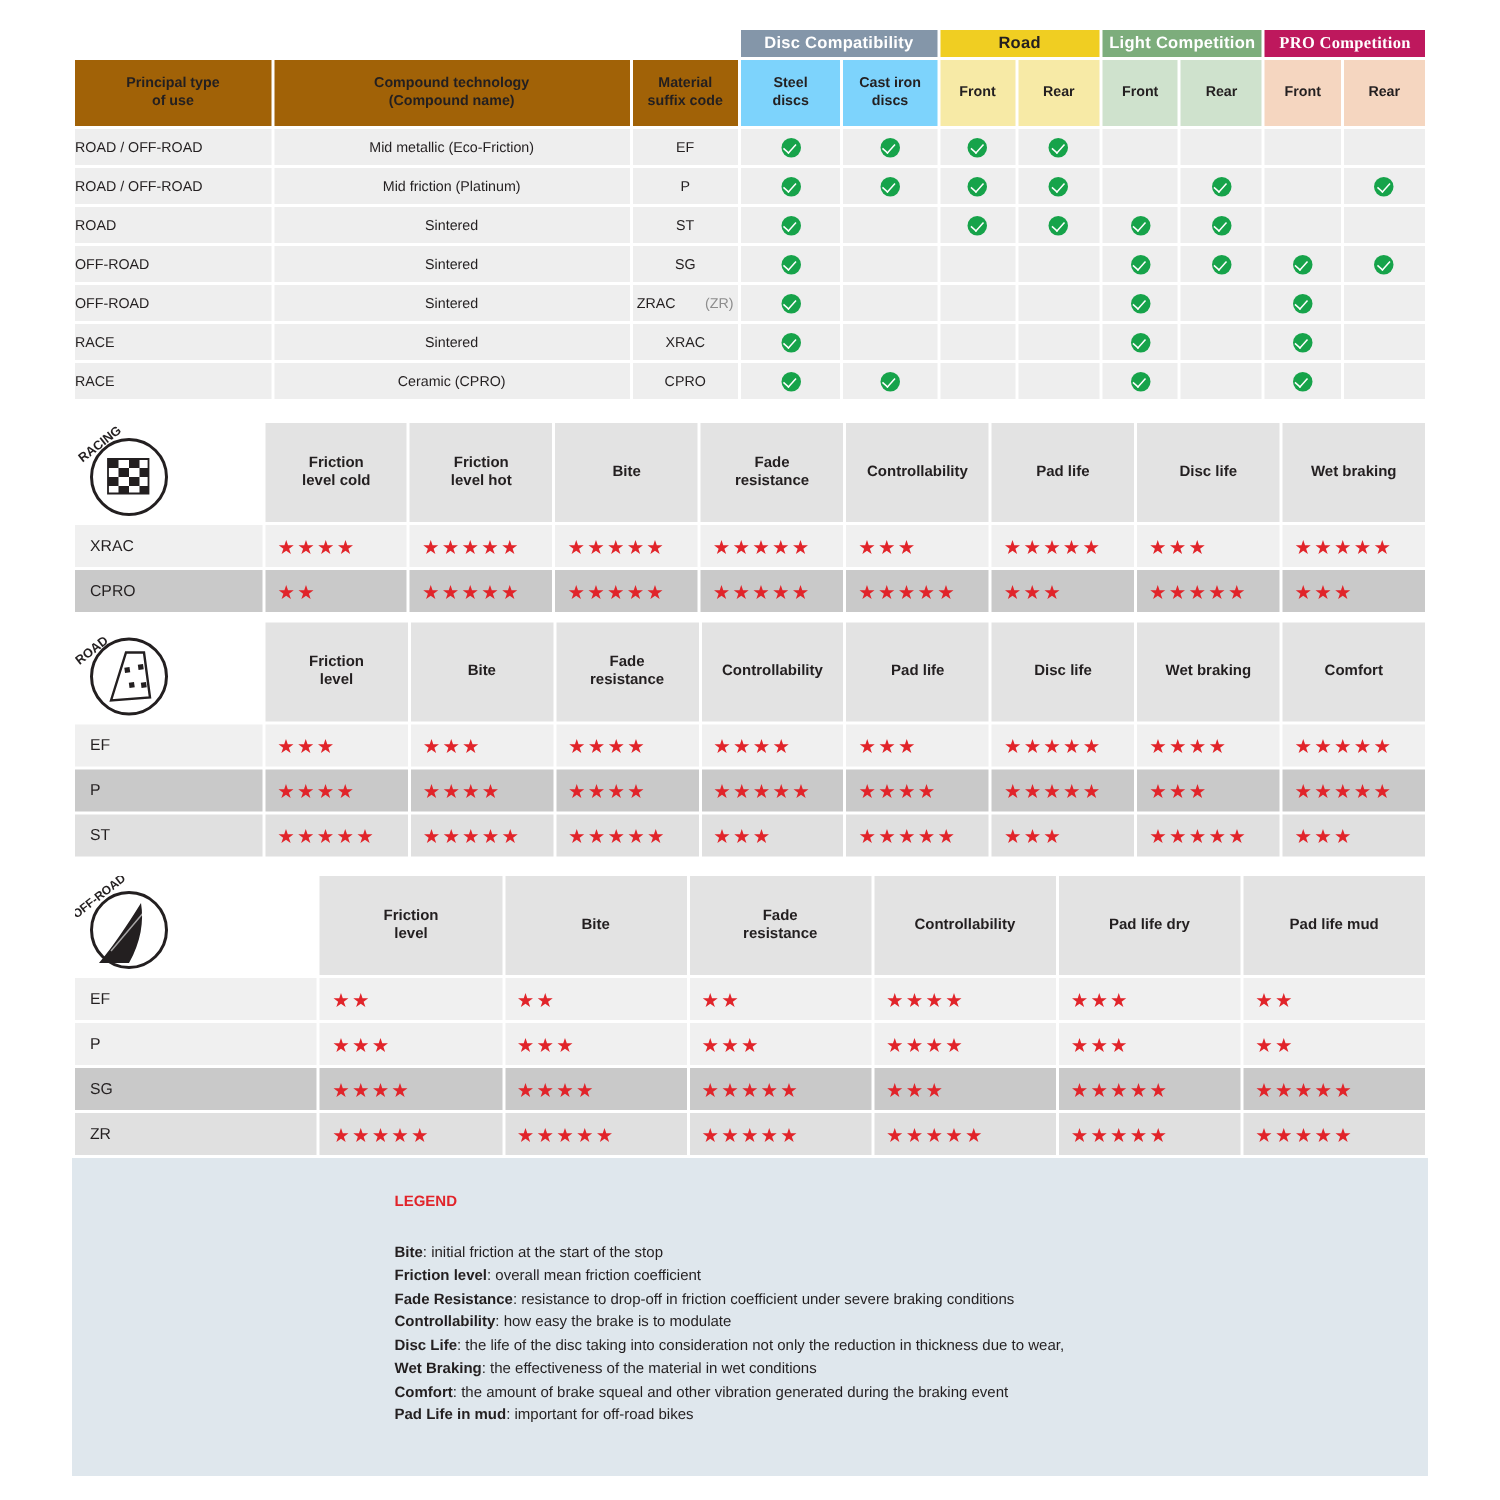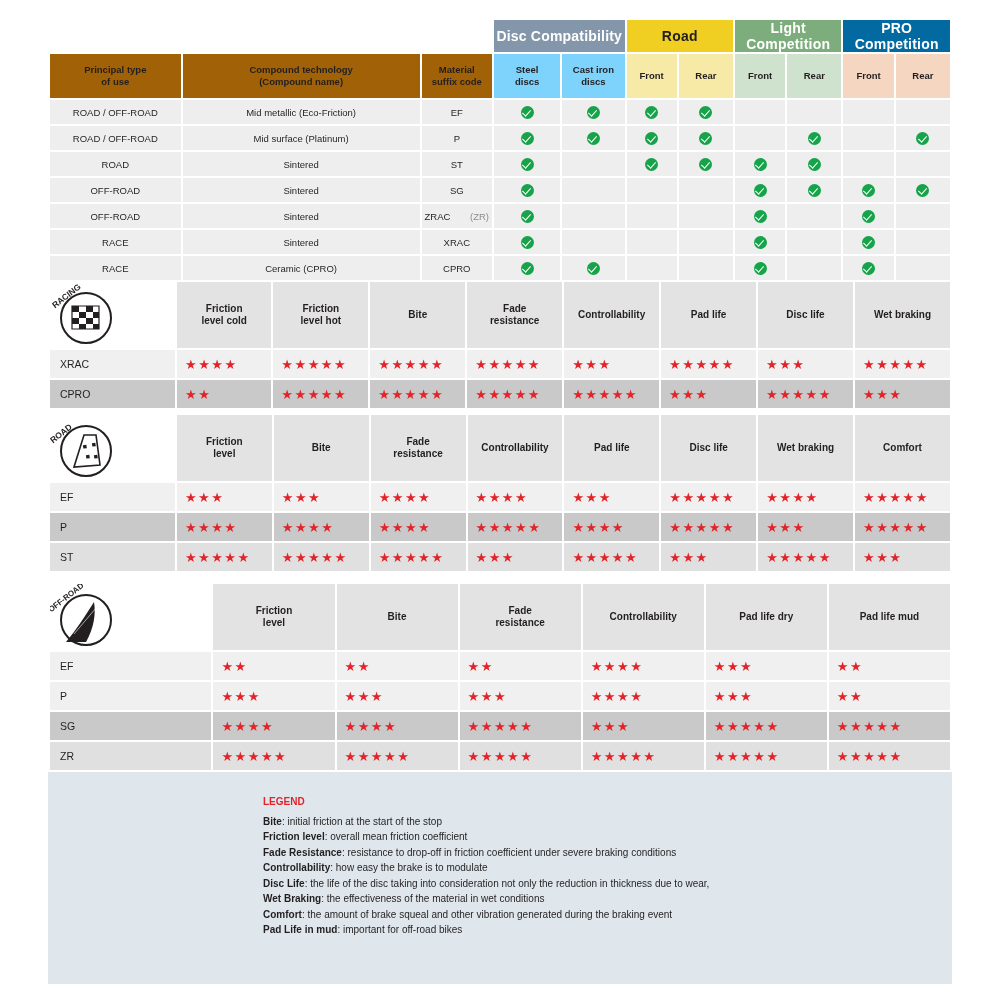--- a/index.html
+++ b/index.html
@@ -18,29 +18,29 @@
     width: 904px;
     border-collapse: separate;
     border-spacing: 2px 2px;
     font-size: 9.5px;
   }
   .compat td, .compat th { padding: 0; }
   .grouphdr {
     height: 18px;
     text-align: center;
     vertical-align: middle;
-    font-size: 14px;
+    font-size: 11px;
     font-weight: bold;
     letter-spacing: .2px;
     color: #231f20;
   }
   .g-disc  { background: #8496a9; color:#fff; }
   .g-road  { background: #f0ce22; }
   .g-light { background: #7dad7c; color:#fff; }
-  .g-pro   { background: #0369a1; color:#fff; }
+  .g-pro   { background: #be185d; color:#fff;font-family:Liberation Serif, serif; }
   .g-blank { background: transparent; }
 
   .colhdr {
     background: #a16207;
     height: 44px;
     text-align: center;
     vertical-align: middle;
     font-size: 9.5px;
     font-weight: bold;
     line-height: 1.25;
@@ -52,21 +52,21 @@
   .colhdr.pro   { background: #f5d6c0; }
 
   .cell {
     background: #eeeeee;
     height: 24px;
     text-align: center;
     vertical-align: middle;
     font-size: 9.5px;
     color:#231f20;
   }
-  .cell.left { text-align: center; }
+  .cell.left { text-align: left; }
   .cell.mark { background: #eeeeee; }
   .zr { color: #8d8d8d; padding-left: 17px; }
 
   .tick {
     display:inline-block;
     width: 13px; height: 13px;
     border-radius: 50%;
     background: #16a34a;
     position: relative;
     vertical-align: middle;
@@ -139,21 +139,21 @@
   .legend-inner {
     position:absolute; left: 215px; top: 22px; right: 20px;
     font-size: 10px;
     line-height: 1.55;
     color: #231f20;
   }
   .legend-title {
     color: #e1242a;
     font-weight: bold;
     font-size: 10px;
-    margin-bottom: 4px;
+    margin-bottom: 18px;
   }
   .legend-line b { font-weight: bold; }
 </style>
 </head>
 <body>
 
 <div class="page">
 
   <table class="compat">
     <tbody id="compat-body">
@@ -185,21 +185,21 @@
           <td class="cell mark"><span class="tick"></span></td>
           <td class="cell mark"><span class="tick"></span></td>
           <td class="cell mark"><span class="tick"></span></td>
           <td class="cell mark"></td>
           <td class="cell mark"></td>
           <td class="cell mark"></td>
           <td class="cell mark"></td>
         </tr>
         <tr>
           <td class="cell left">ROAD / OFF-ROAD</td>
-          <td class="cell">Mid surface (Platinum)</td>
+          <td class="cell">Mid friction (Platinum)</td>
           <td class="cell">P</td>
           <td class="cell mark"><span class="tick"></span></td>
           <td class="cell mark"><span class="tick"></span></td>
           <td class="cell mark"><span class="tick"></span></td>
           <td class="cell mark"><span class="tick"></span></td>
           <td class="cell mark"></td>
           <td class="cell mark"><span class="tick"></span></td>
           <td class="cell mark"></td>
           <td class="cell mark"><span class="tick"></span></td>
         </tr>

